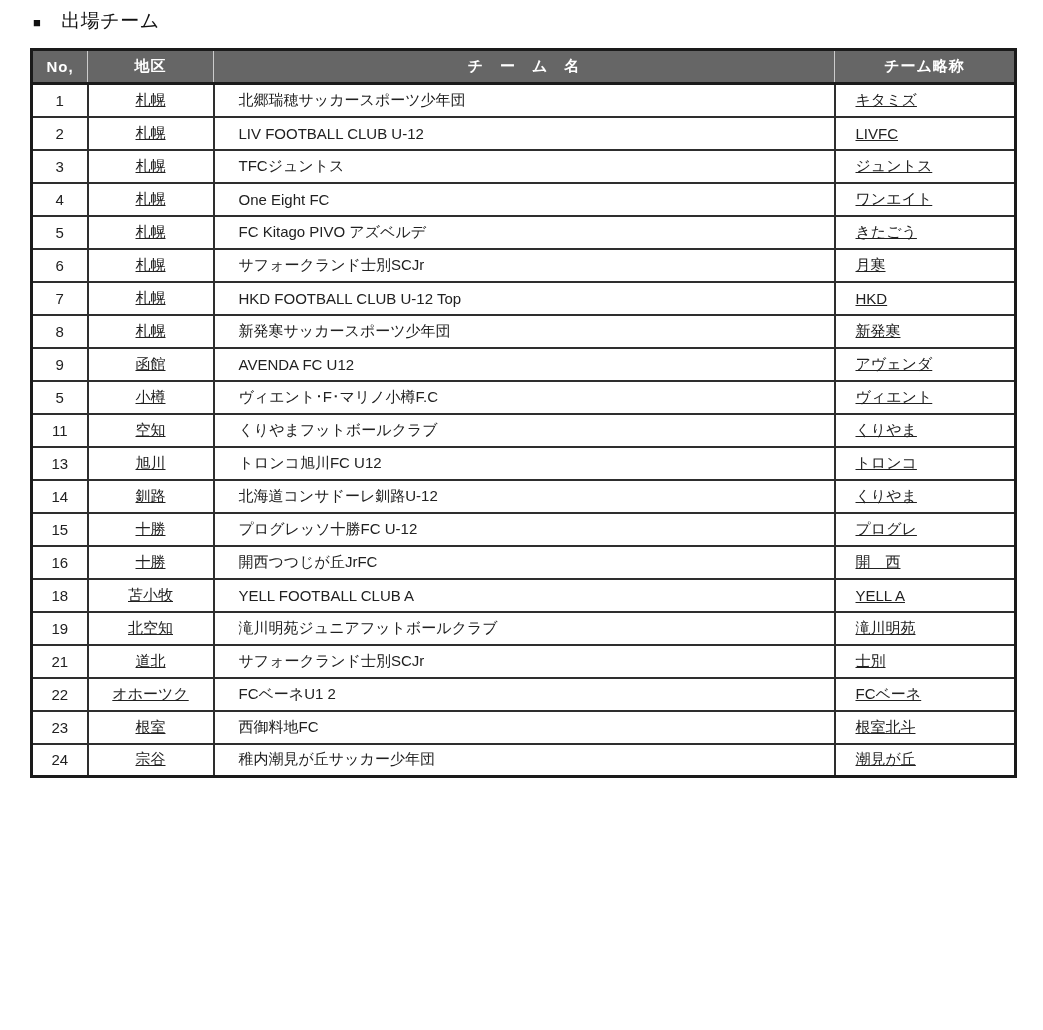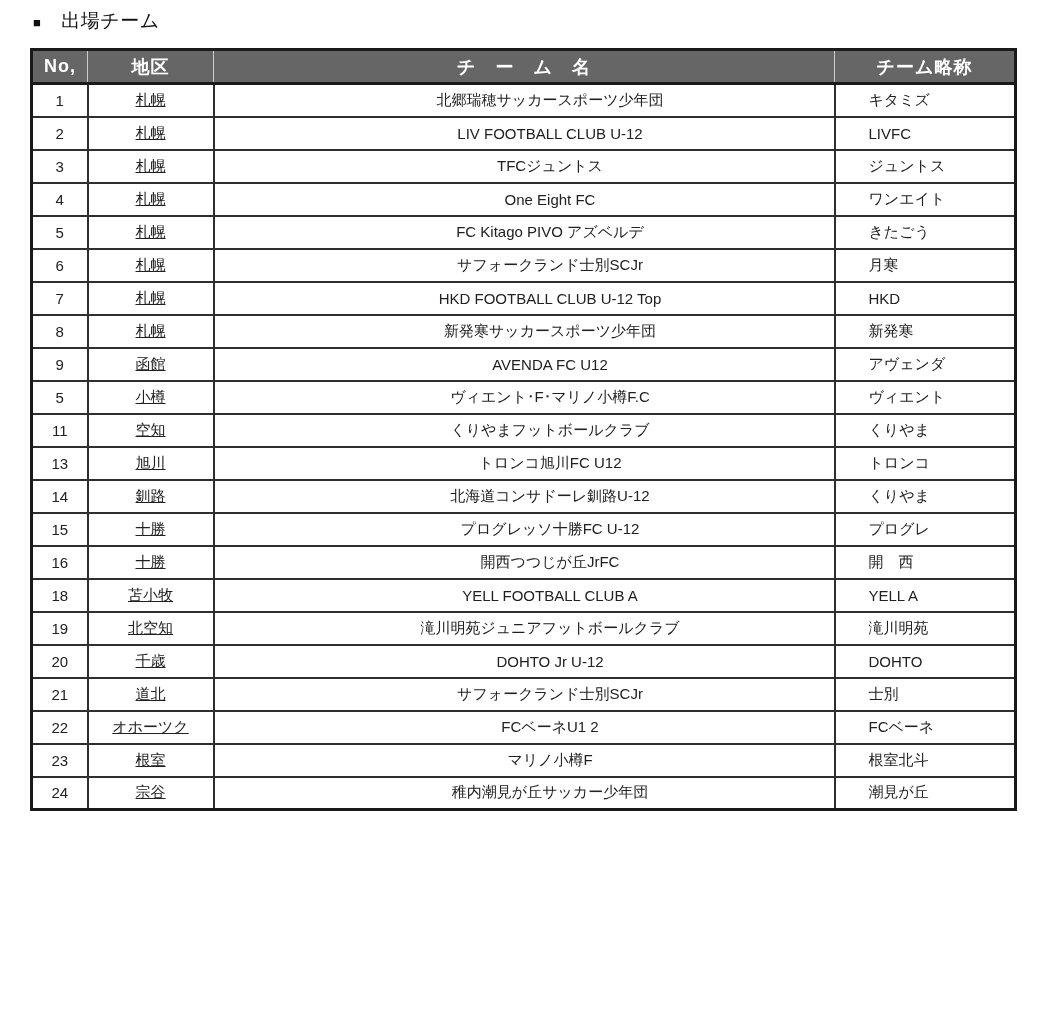--- a/index.html
+++ b/index.html
@@ -43,21 +43,21 @@
     table-layout: fixed;
     border: 3px solid #1a1a1a;
   }
   col.c-no   { width: 56px; }
   col.c-dist { width: 126px; }
   col.c-team { width: 621px; }
   col.c-abbr { width: 181px; }
   thead th {
     background: #666666;
     color: #ffffff;
-    font-size: 18px;
+    font-size: 15px;
     font-weight: bold;
     height: 34px;
     text-align: center;
     vertical-align: middle;
     border-right: 1px solid #cccccc;
     border-bottom: 3px solid #1a1a1a;
     letter-spacing: 1px;
   }
   thead th:last-child { border-right: none; }
   tbody td {
@@ -65,22 +65,22 @@
     font-size: 15px;
     color: #212121;
     vertical-align: middle;
     border: 2px solid #2e2e2e;
     background: #ffffff;
     white-space: nowrap;
     overflow: hidden;
   }
   tbody td.cell-no   { text-align: center; }
   tbody td.cell-dist { text-align: center; text-decoration: underline; }
-  tbody td.cell-team { text-align: center; padding-left: 52px; }
-  tbody td.cell-abbr { text-align: left; padding-left: 33px; }
+  tbody td.cell-team { text-align: left; padding-left: 24px; }
+  tbody td.cell-abbr { text-align: left; padding-left: 20px; text-decoration: underline; }
 </style>
 </head>
 <body>
 
 <div class="page">
 
   <div class="doc-title">
     <span class="bullet">■</span>
     <span>出場チーム</span>
   </div>
@@ -215,45 +215,39 @@
       <td class="cell-abbr">YELL A</td>
     </tr>
 
     <tr>
       <td class="cell-no">19</td>
       <td class="cell-dist">北空知</td>
       <td class="cell-team">滝川明苑ジュニアフットボールクラブ</td>
       <td class="cell-abbr">滝川明苑</td>
     </tr>
 
-    <tr>
-      <td class="cell-no">20</td>
-      <td class="cell-dist">千歳</td>
-      <td class="cell-team">DOHTO Jr U-12</td>
-      <td class="cell-abbr">DOHTO</td>
-    </tr>
 
     <tr>
       <td class="cell-no">21</td>
       <td class="cell-dist">道北</td>
       <td class="cell-team">サフォークランド士別SCJr</td>
       <td class="cell-abbr">士別</td>
     </tr>
 
     <tr>
       <td class="cell-no">22</td>
       <td class="cell-dist">オホーツク</td>
       <td class="cell-team">FCベーネU1 2</td>
       <td class="cell-abbr">FCベーネ</td>
     </tr>
 
     <tr>
       <td class="cell-no">23</td>
       <td class="cell-dist">根室</td>
-      <td class="cell-team">マリノ小樽F</td>
+      <td class="cell-team">西御料地FC</td>
       <td class="cell-abbr">根室北斗</td>
     </tr>
 
     <tr>
       <td class="cell-no">24</td>
       <td class="cell-dist">宗谷</td>
       <td class="cell-team">稚内潮見が丘サッカー少年団</td>
       <td class="cell-abbr">潮見が丘</td>
     </tr>
   </tbody>

